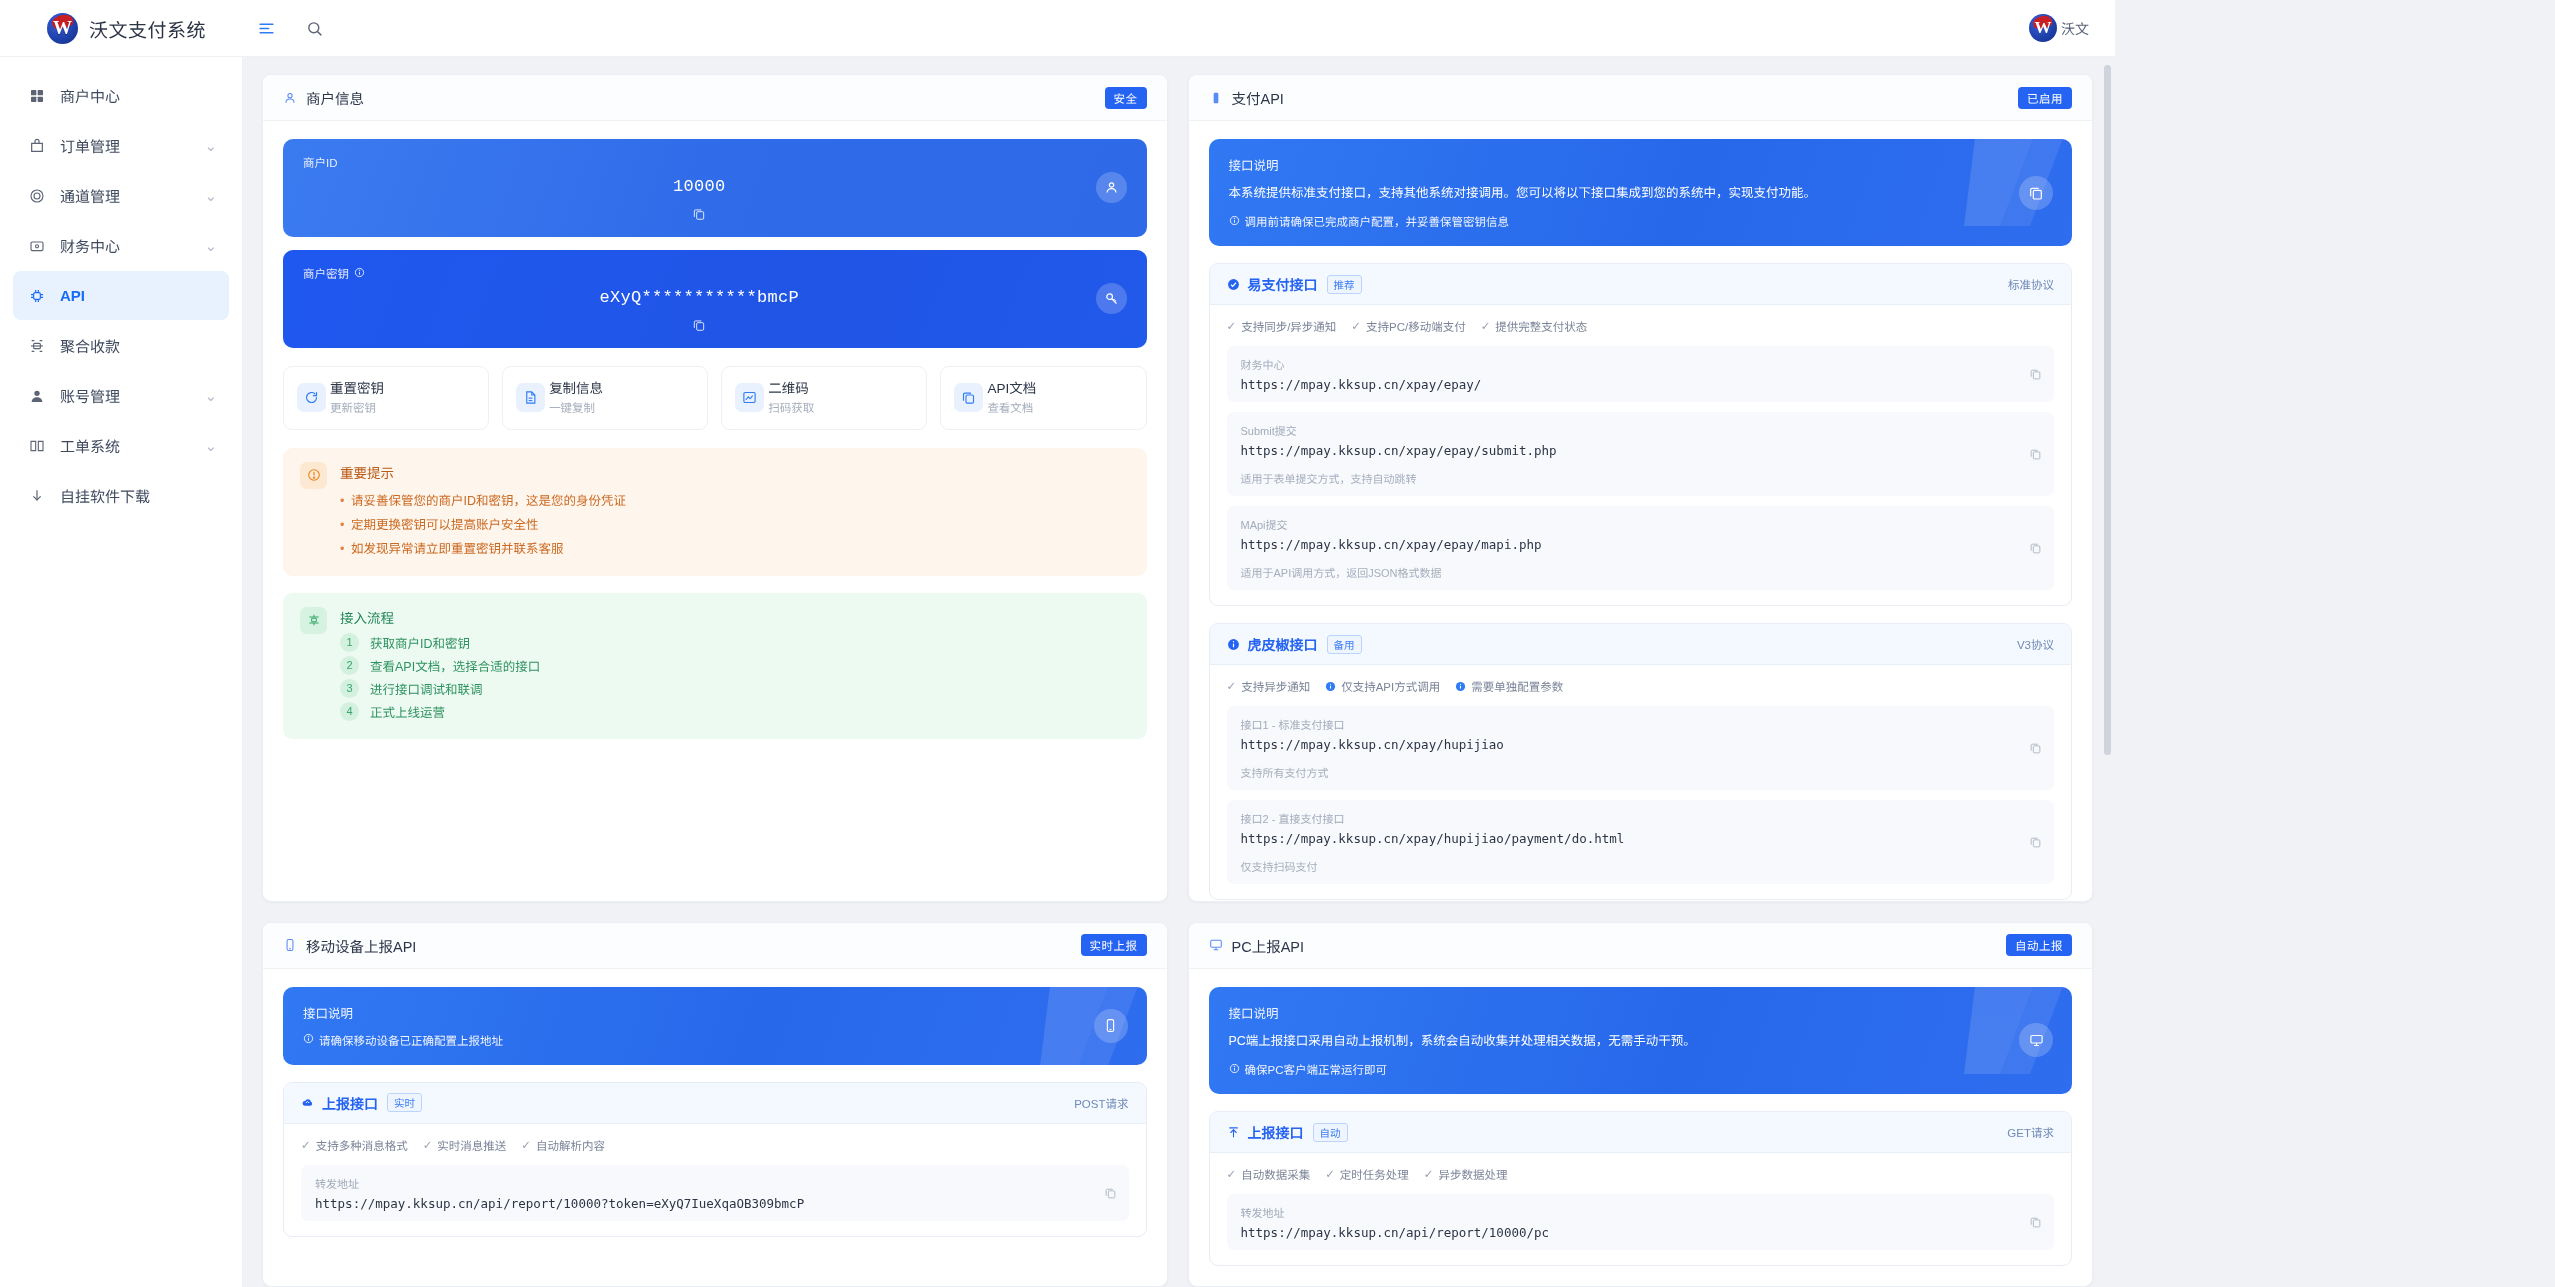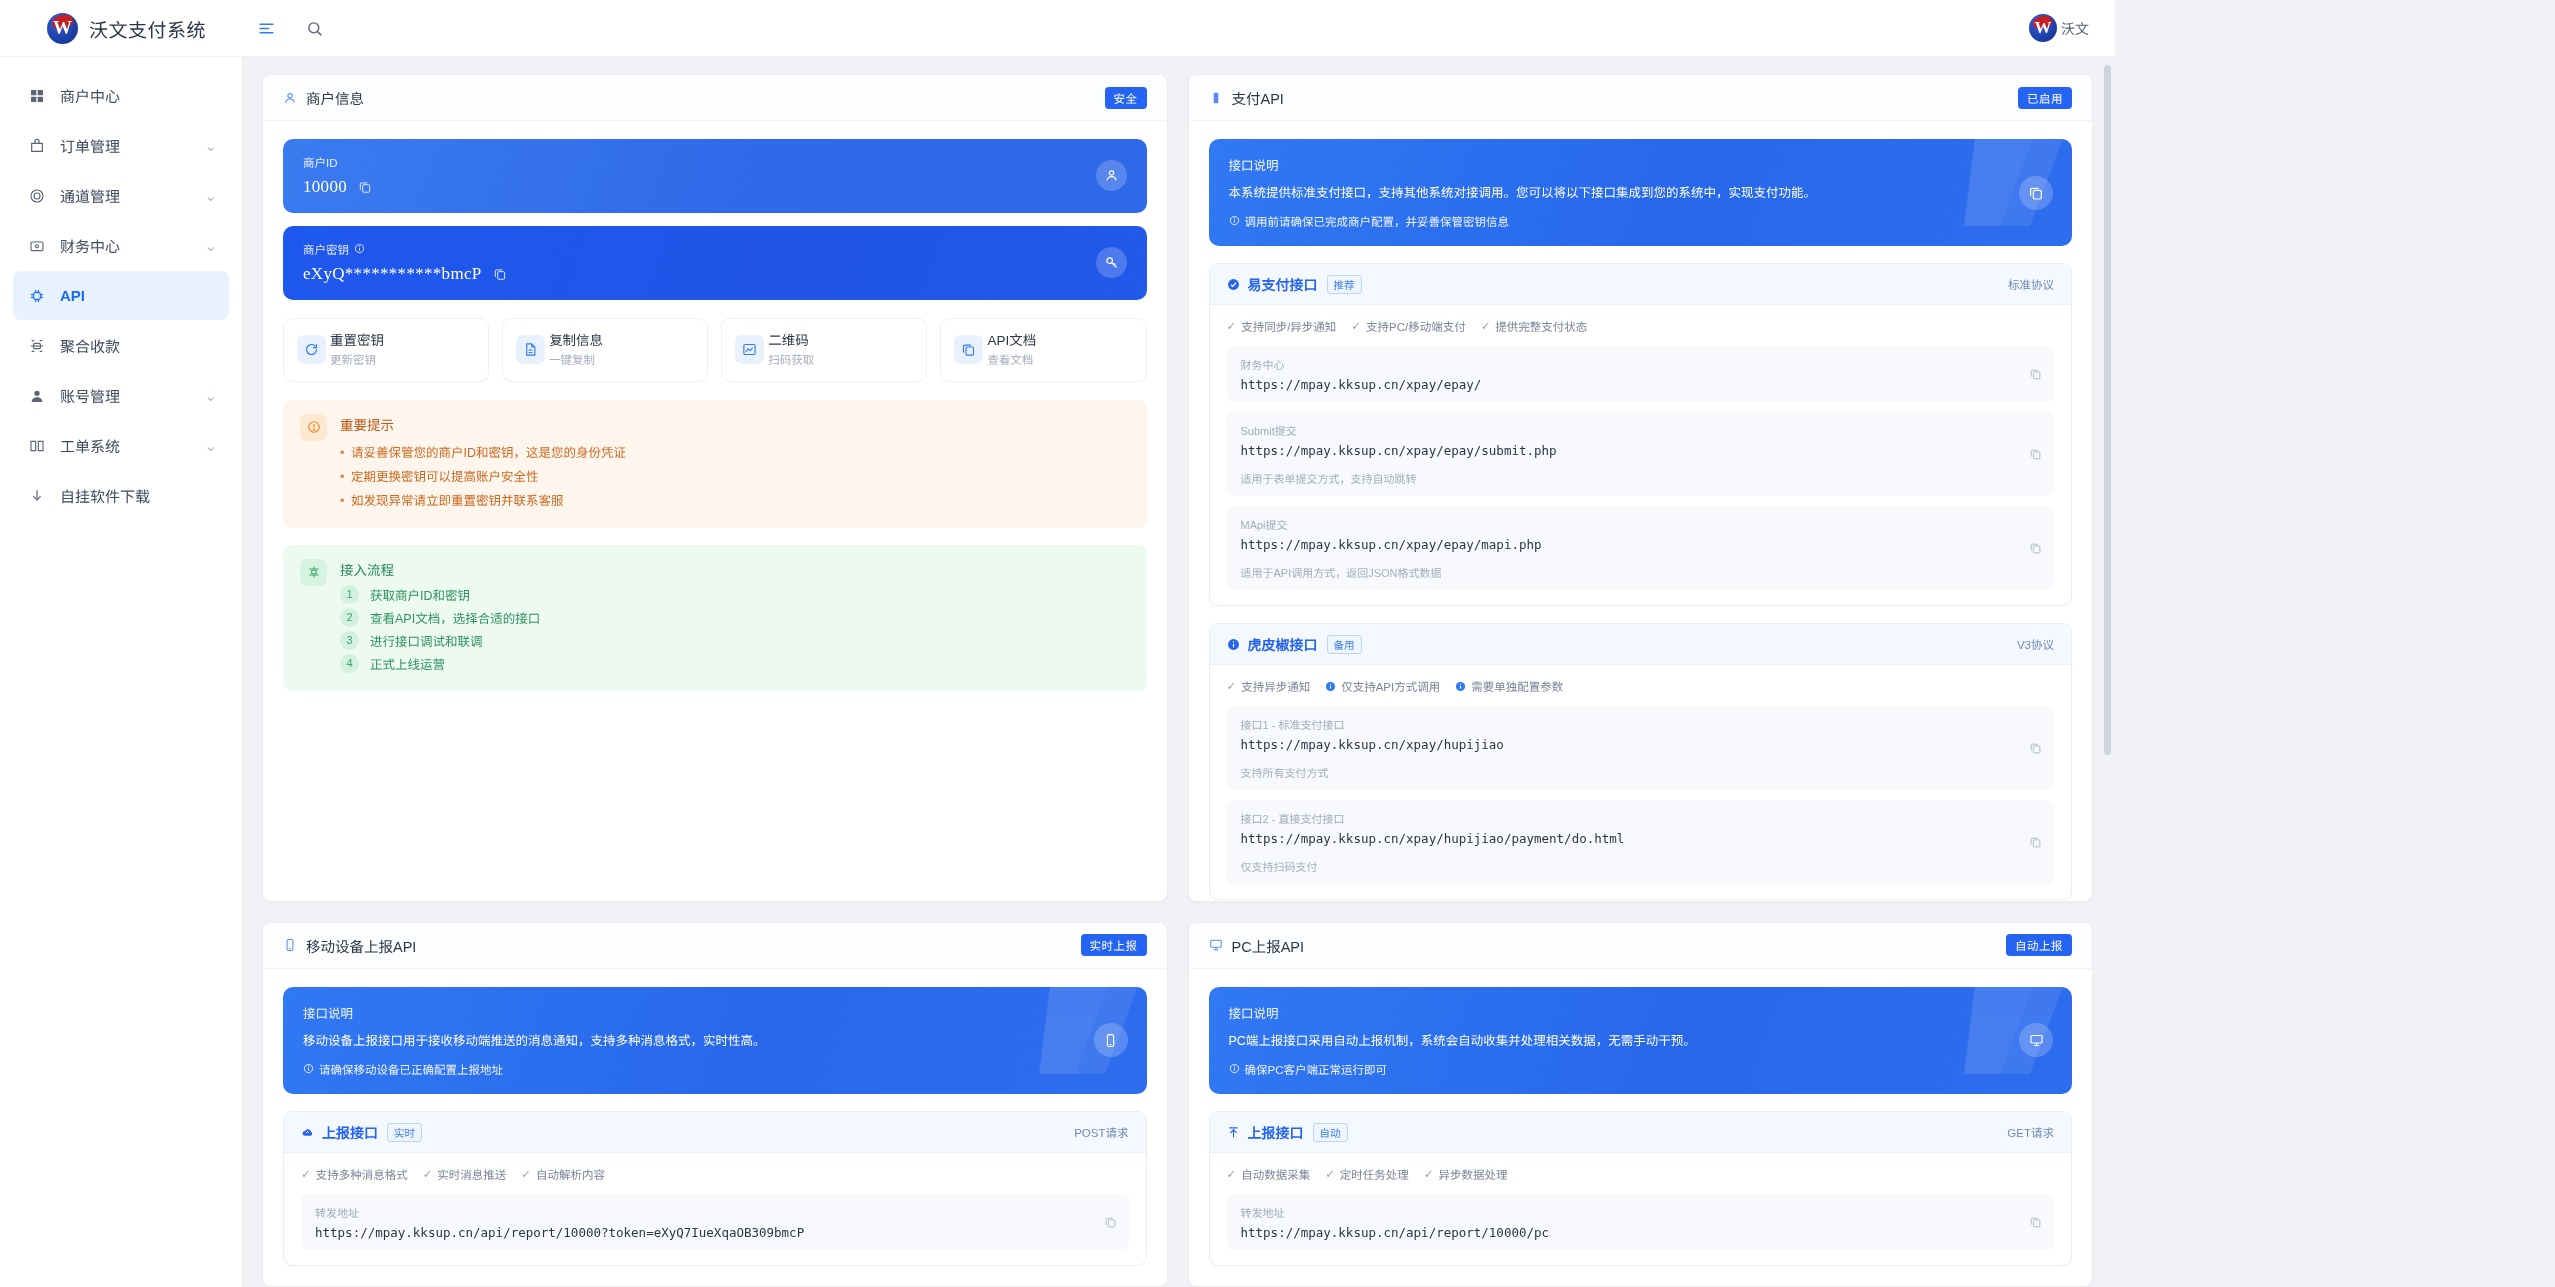--- a/index.html
+++ b/index.html
@@ -94,21 +94,21 @@
 
   
   .mblock {
     border-radius: 10px; padding: 15px 20px 16px 20px; color: #fff; position: relative;
     display: flex; align-items: center; min-height: 61px; margin-bottom: 13px;
   }
   .mblock.id { background: linear-gradient(110deg, #3b7bf0 0%, #2f6ae8 55%, #2e6ae8 100%); }
   .mblock.key { background: linear-gradient(110deg, #1f58ef 0%, #2055e6 60%, #2159ea 100%); }
   .mblock .mb-left { flex: 1; min-width: 0; }
   .mb-label { font-size: 11.5px; opacity: .88; margin-bottom: 7px; display: flex; align-items: center; gap: 5px; }
-  .mb-value { font-size: 17px; font-family: Liberation Serif, serif; display: flex; align-items: center; gap: 11px; letter-spacing: .3px; }
+  .mb-value { font-size: 17px; font-family: Liberation Mono, monospace; display: flex; align-items: center; gap: 11px; letter-spacing: .3px; flex-direction: column; }
   .mb-copy { cursor: pointer; opacity: .85; display: flex; }
   .mb-orb {
     width: 31px; height: 31px; border-radius: 50%; background: rgba(255,255,255,.2);
     display: flex; align-items: center; justify-content: center; flex: 0 0 31px;
   }
 
   
   .actions { display: grid; grid-template-columns: repeat(4, 1fr); gap: 13px; margin: 18px 0 0 0; }
   .action {
     border: 1px solid #edf0f5; border-radius: 9px; padding: 12px 13px;
@@ -688,21 +688,20 @@
           <span class="badge-solid">实时上报</span>
         </div>
         <div class="card-body">
 
           <div class="hero">
             <svg class="hero-wm" viewBox="0 0 100 100">
                 <path d="M20 10 L70 10 L40 90 L10 90 Z" fill="#fff"></path>
                 <path d="M55 10 L95 10 L65 90 L40 90 Z" fill="#fff" opacity=".7"></path>
               </svg>
             <div class="hero-title">接口说明</div>
-            <div class="hero-desc">移动设备上报接口用于接收移动端推送的消息通知，支持多种消息格式，实时性高。</div>
             <div class="hero-note">
               <span>
                 <svg width="11" height="11" viewBox="0 0 24 24" fill="none" stroke="#fff" stroke-width="2">
                     <circle cx="12" cy="12" r="9"></circle>
                     <line x1="12" y1="11" x2="12" y2="17"></line>
                     <circle cx="12" cy="7.5" r=".8" fill="#fff"></circle>
                   </svg>
               </span>
               <span>请确保移动设备已正确配置上报地址</span>
             </div>

